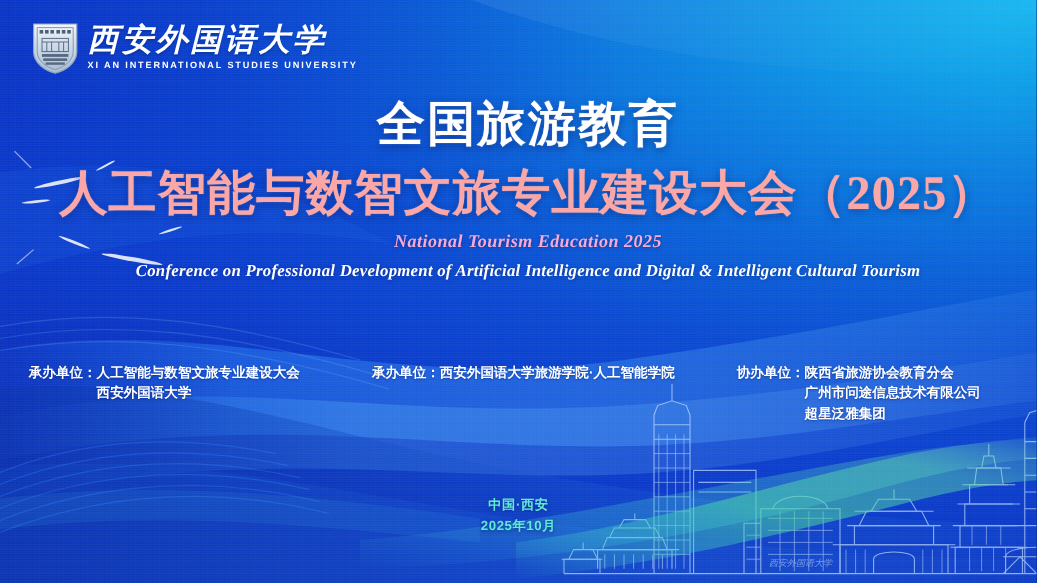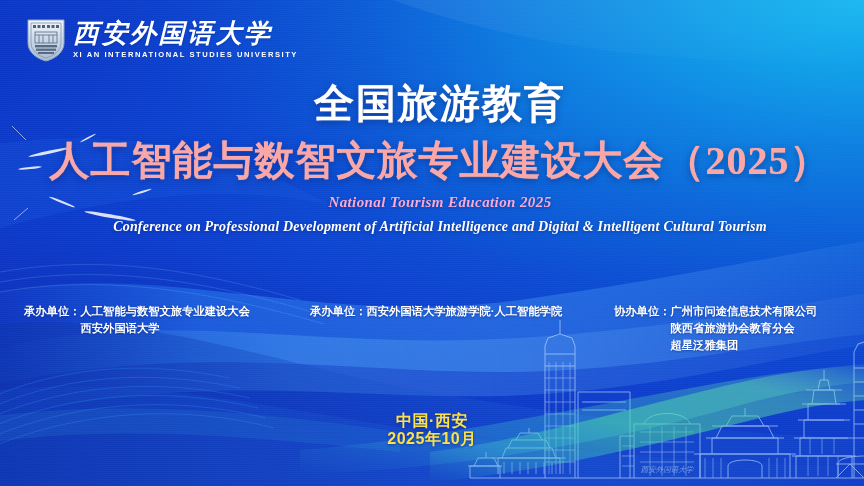--- a/index.html
+++ b/index.html
@@ -179,23 +179,23 @@
   }
 
   
   .footer {
     position: absolute;
     left: 0; right: 0;
     bottom: 38px;
     text-align: center;
   }
   .footer-place, .footer-date {
-    font-size: 16px;
-    font-weight: 700;
-    color: #fde047;
+    font-size: 11px;
+    font-weight: 700;
+    color: #5eead4;
     line-height: 18px;
     letter-spacing: 0.5px;
     text-shadow: 0 1px 3px rgba(3,30,110,0.55);
   }
 
   
   .grain {
     position:absolute; inset:0;
     opacity:0.05;
     background-image:
@@ -461,22 +461,22 @@
         <div class="org-values">
           <div class="org-value">西安外国语大学旅游学院·人工智能学院</div>
         </div>
       </div>
     </div>
 
     <div class="org-col org-support">
       <div class="org-row">
         <div class="org-label">协办单位：</div>
         <div class="org-values">
+          <div class="org-value">陕西省旅游协会教育分会</div>
           <div class="org-value">广州市问途信息技术有限公司</div>
-          <div class="org-value">陕西省旅游协会教育分会</div>
           <div class="org-value">超星泛雅集团</div>
         </div>
       </div>
     </div>
 
   </div>
 
   <div class="footer">
     <div class="footer-place">中国·西安</div>
     <div class="footer-date">2025年10月</div>

